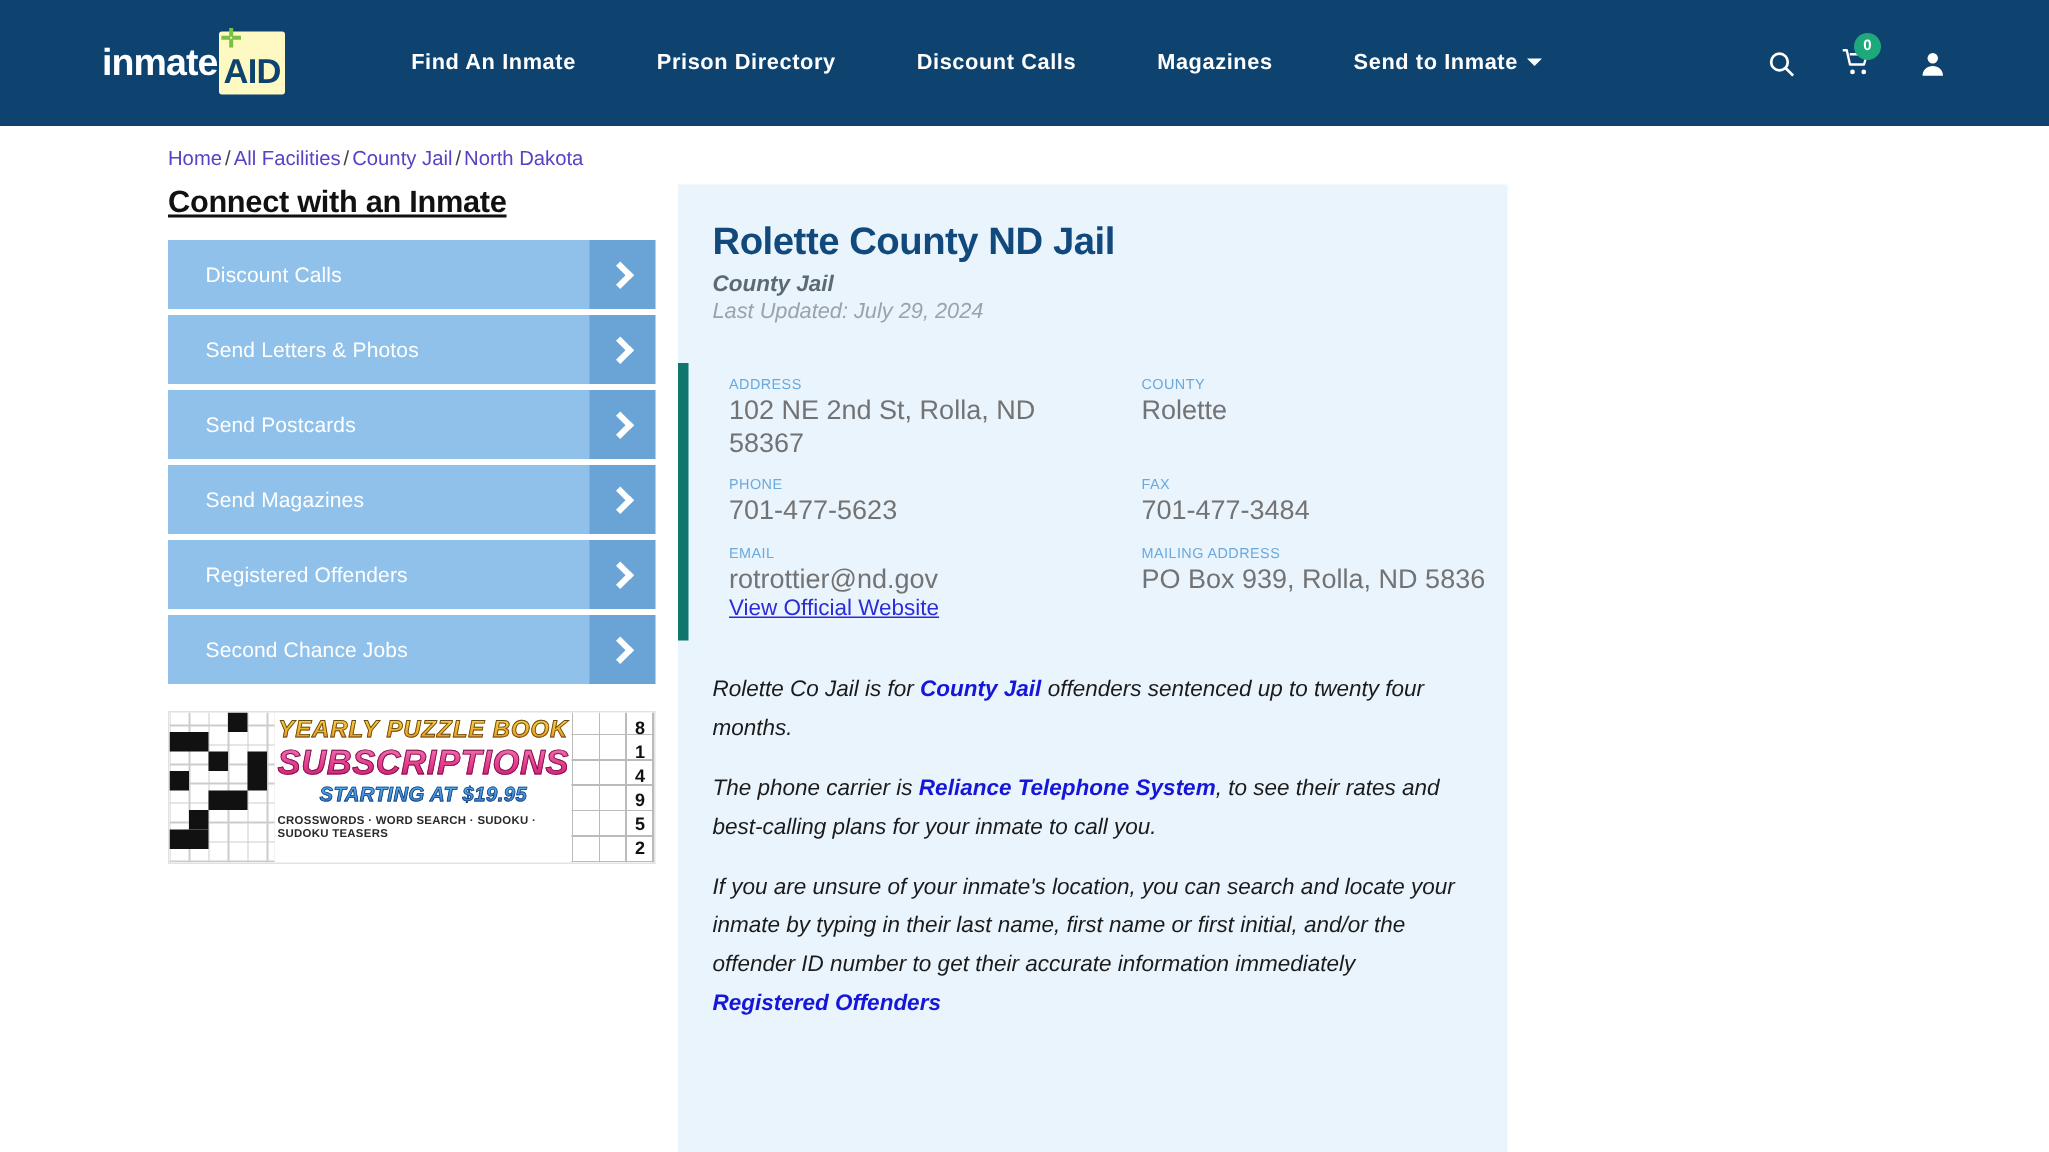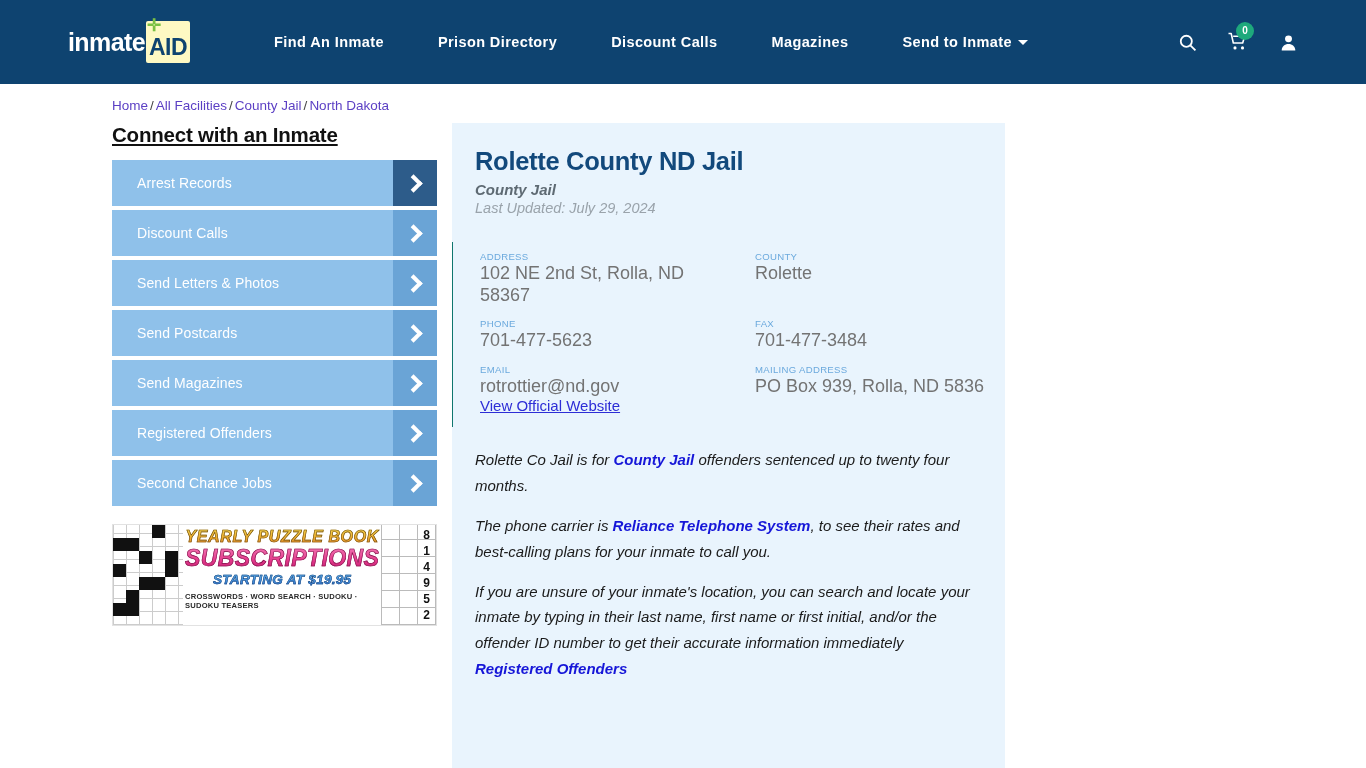--- a/index.html
+++ b/index.html
@@ -259,21 +259,21 @@
   }
   .card-updated {
     font-size: 14.5px;
     font-style: italic;
     color: #9aa3ab;
     margin: 2px 0 0 23px;
   }
 
   .info-block {
     margin-top: 26px;
-    border-left: 1px solid #0f766e;
+    border-left: 7px solid #0f766e;
     padding: 9px 0 12px 27px;
   }
   .info-grid {
     display: grid;
     grid-template-columns: 275px 1fr;
     row-gap: 12px;
   }
   .info-label {
     font-size: 9.6px;
     color: #6ba9dd;
@@ -369,26 +369,20 @@
 
   <div class="breadcrumb">
     <a>Home</a><span class="sep">/</span><a>All Facilities</a><span class="sep">/</span><a>County Jail</a><span class="sep">/</span><a>North Dakota</a>
   </div>
 
   <div class="content-row">
 
     <div class="sidebar">
       <div class="sidebar-title">Connect with an Inmate</div>
 
-      <div class="side-btn active">
-        <div class="side-btn-label">Arrest Records</div>
-        <div class="side-btn-arrow">
-            <span class="chev"></span>
-          </div>
-      </div>
       <div class="side-btn">
         <div class="side-btn-label">Discount Calls</div>
         <div class="side-btn-arrow">
             <span class="chev"></span>
           </div>
       </div>
       <div class="side-btn">
         <div class="side-btn-label">Send Letters &amp; Photos</div>
         <div class="side-btn-arrow">
             <span class="chev"></span>

